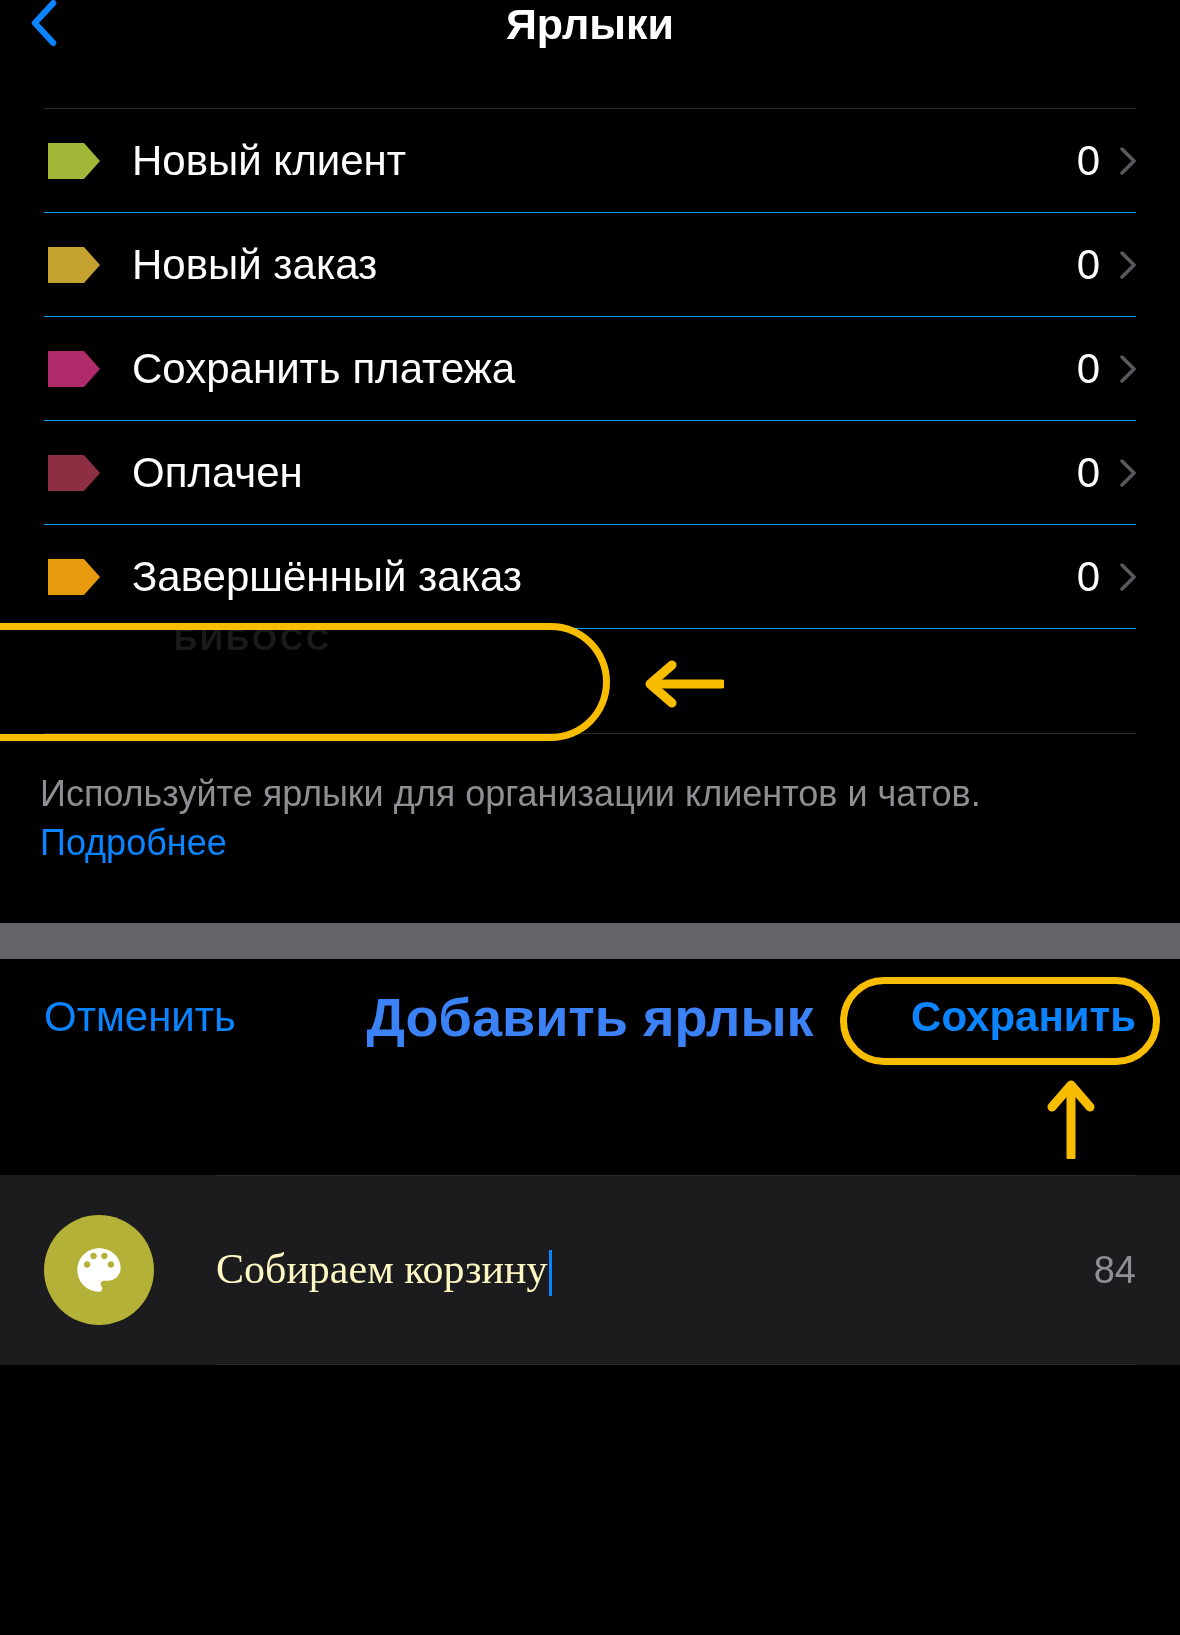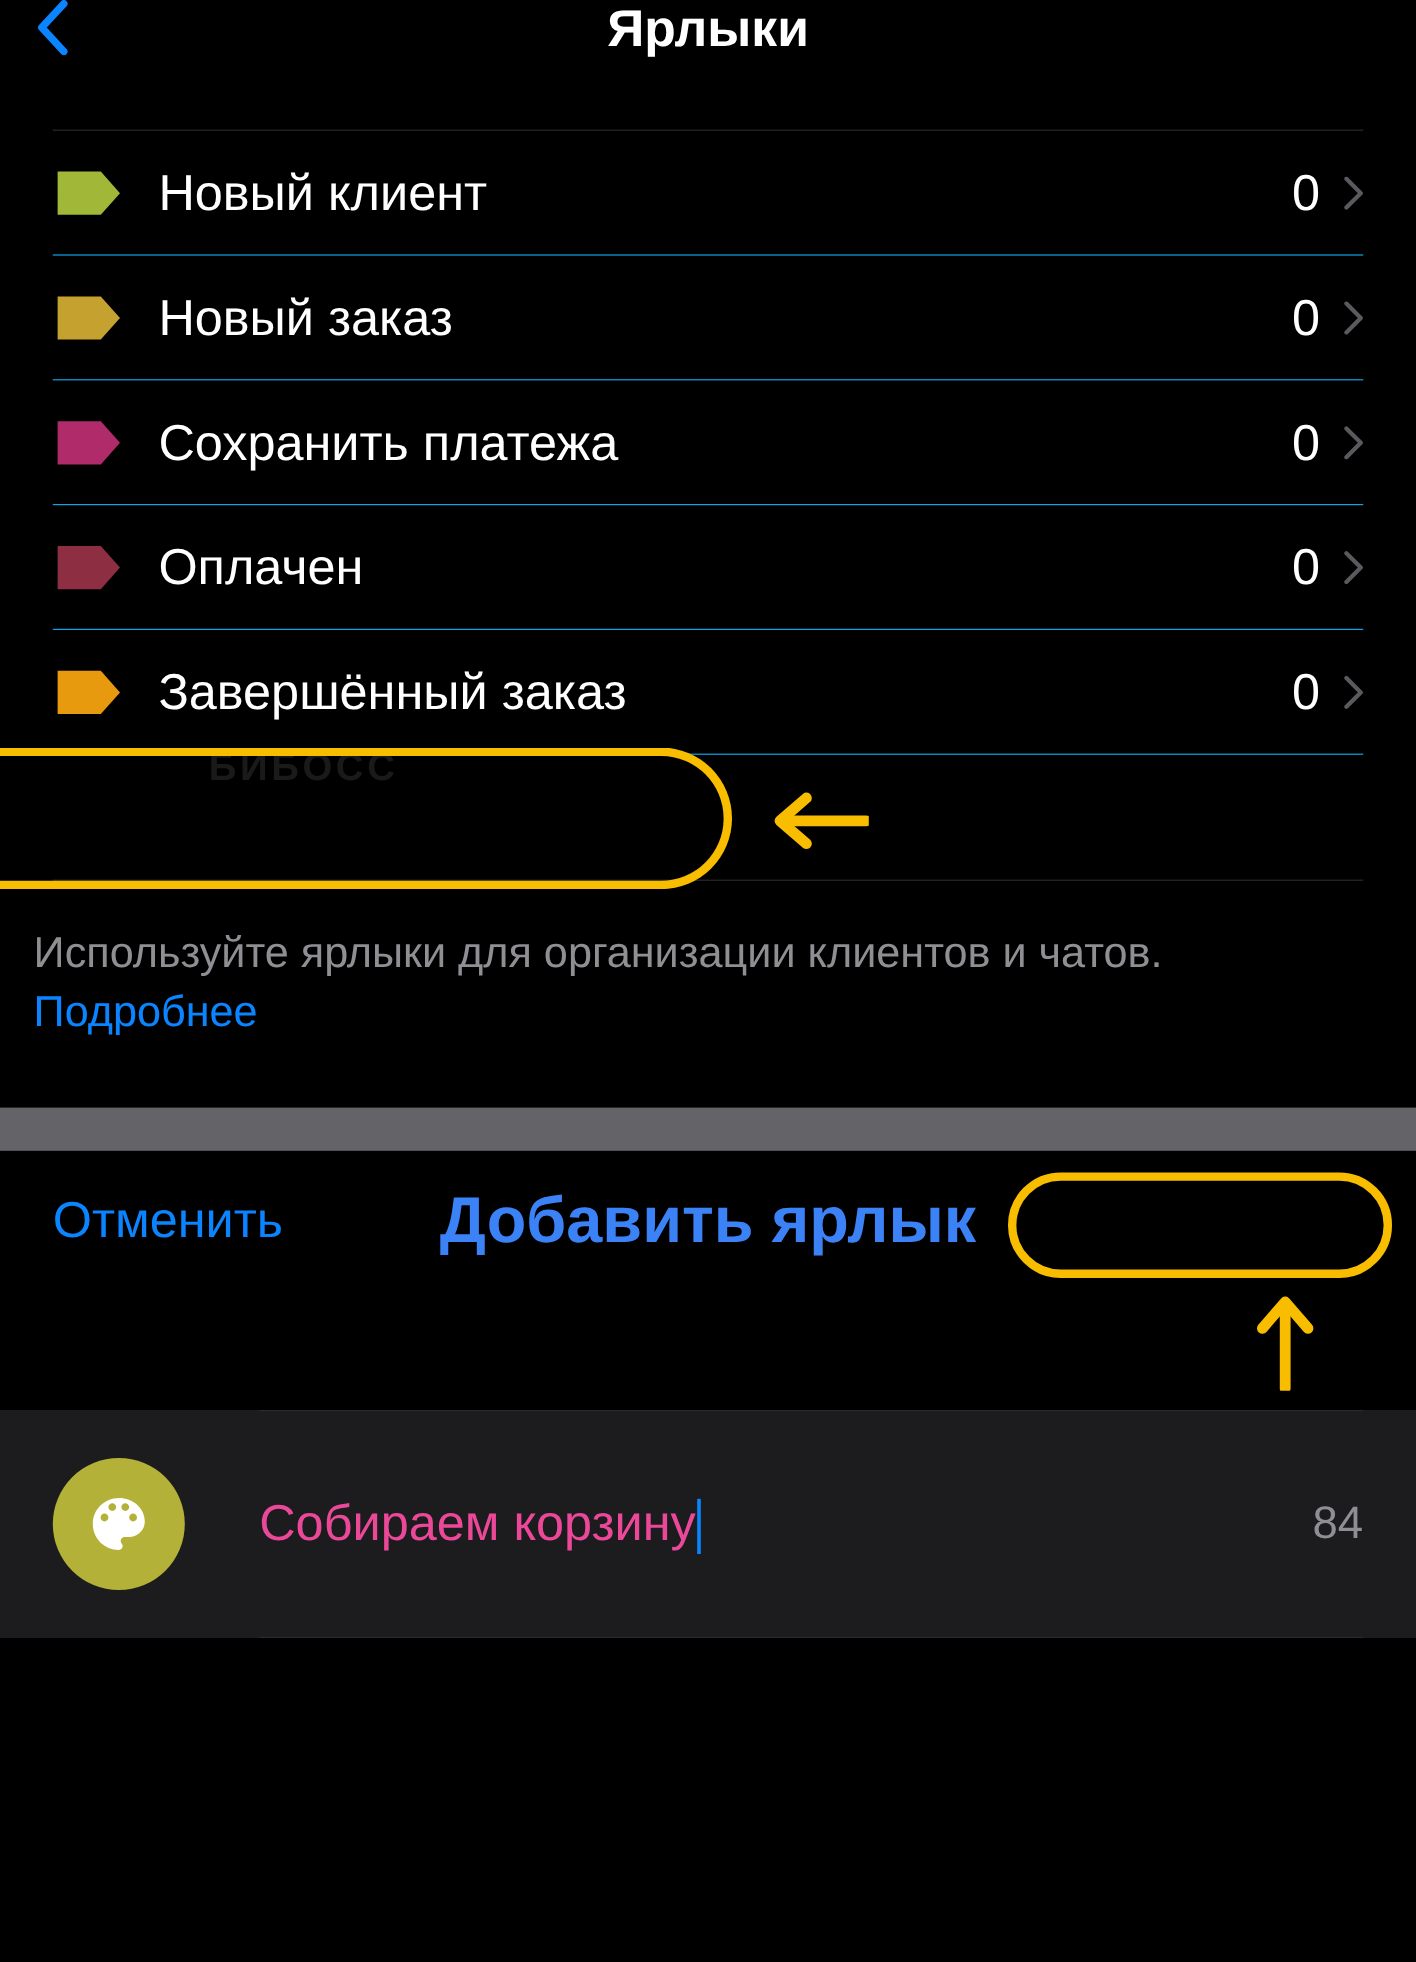--- a/index.html
+++ b/index.html
@@ -109,21 +109,21 @@
       left: 130px;
       top: -8px;
       font-size: 32px;
       color: #1a1a1a;
       font-weight: 700;
       letter-spacing: 3px;
       pointer-events: none;
       user-select: none;
     }
     .help-text {
-      padding: 36px 28px 56px;
+      padding: 36px 40px 56px;
       font-size: 36px;
       color: #8e8e93;
       line-height: 1.35;
     }
     .help-link {
       color: #0a84ff;
     }
     .separator-band {
       height: 36px;
       background: #646468;
@@ -199,21 +199,22 @@
       flex: 1;
       display: flex;
       align-items: center;
       border-bottom: 1px solid #2a2a2c;
       border-top: 1px solid #2a2a2c;
       height: 100%;
     }
     .label-input-text {
       flex: 1;
       font-size: 42px;
-      color: #ec4899;
+      color: #fef9c3;
+      font-family: Liberation Serif, serif;
     }
     .caret {
       display: inline-block;
       width: 3px;
       height: 46px;
       background: #0a84ff;
       vertical-align: middle;
       margin-left: 1px;
       animation: blink 1s infinite;
     }
@@ -306,20 +307,21 @@
 
 <div class="help-text">
   <span>Используйте ярлыки для организации клиентов и чатов. </span><span class="help-link">Подробнее</span>
 </div>
 
 <div class="separator-band"></div>
 
 <div class="bottom-header">
   <div class="bh-cancel">Отменить</div>
   <div class="bh-title">Добавить ярлык</div>
+  <div class="bh-save">Сохранить</div>
   <div class="highlight-ring-2"></div>
   <svg class="arrow-annotation-2" viewBox="0 0 50 80">
     <line x1="25" y1="78" x2="25" y2="10" stroke="#f9bd00" stroke-width="9" stroke-linecap="round"></line>
     <polyline points="6,28 25,6 44,28" fill="none" stroke="#f9bd00" stroke-width="9" stroke-linecap="round" stroke-linejoin="round"></polyline>
   </svg>
 </div>
 
 <div class="input-section">
   <div class="palette-circle">
     <svg viewBox="0 0 24 24">

